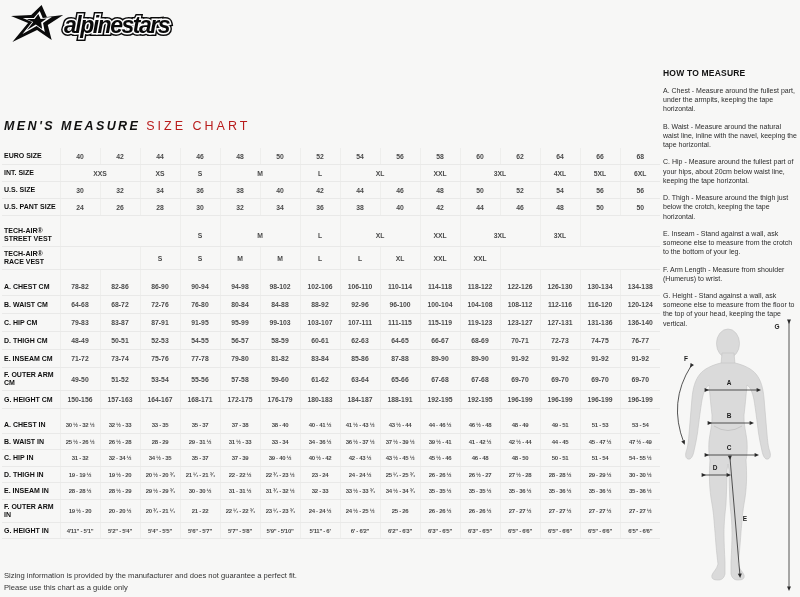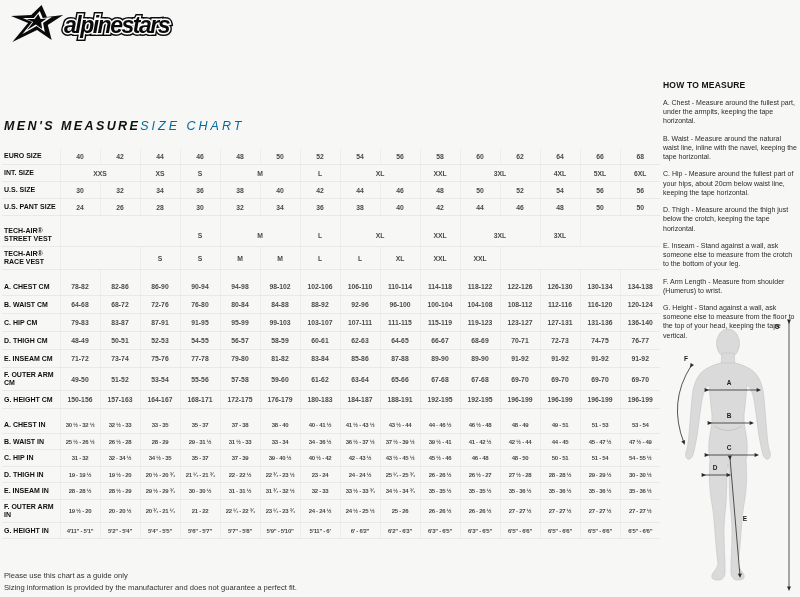--- a/index.html
+++ b/index.html
@@ -6,38 +6,38 @@
   body{
     width:800px;height:597px;position:relative;overflow:hidden;
     background:#f7f7f6;color:#1c1c1c;
     font-family:"Liberation Sans", sans-serif;
   }
   
   .logo{position:absolute;left:8px;top:2px;width:175px;height:44px;}
   
   .title{position:absolute;left:4px;top:116px;white-space:nowrap;}
   .title .main{font-style:italic;font-weight:900;font-size:12.5px;letter-spacing:2.4px;color:#111;}
-  .title .sub{font-style:italic;font-weight:400;font-size:12.5px;letter-spacing:3px;color:#0369a1;}
+  .title .sub{font-weight:400;font-size:12.5px;letter-spacing:3px;color:#b91c1c;margin-left:6px;}
   
   table.size-chart{position:absolute;left:2px;top:148px;width:658px;border-collapse:collapse;table-layout:fixed;}
   table.size-chart th{
     text-align:left;font-size:7px;font-weight:bold;color:#0f0f0f;
     padding:3px 0 3px 2px;line-height:1.15;border-bottom:1px solid #e9e9e8;
   }
   table.size-chart td{
     text-align:center;font-size:6.8px;font-weight:bold;color:#4a4a4a;
     padding:3px 0;border-left:1px solid #eeeeec;border-bottom:1px solid #e9e9e8;
     white-space:nowrap;overflow:hidden;
   }
   tr.row-sizes th, tr.row-sizes td{height:10px;}
   tr.row-cm th, tr.row-cm td{height:11px;}
   tr.row-in td{font-size:6px;letter-spacing:-0.3px;height:9.5px;}
   tr.gap th, tr.gap td{padding-top:11px;}
   
-  .htm{position:absolute;left:663px;top:80px;width:134px;}
+  .htm{position:absolute;left:663px;top:68px;width:134px;}
   .htm h3{margin:0 0 8px 0;font-size:8.5px;font-weight:bold;letter-spacing:.2px;color:#111;}
   .htm p{margin:0 0 8px 0;font-size:7px;line-height:1.32;color:#2c2c2c;}
   
   .figure{position:absolute;left:658px;top:312px;}
   
   .footer{position:absolute;left:4px;top:570px;font-size:7.6px;line-height:1.55;color:#333;}
 </style>
 </head>
 <body>
 
@@ -469,15 +469,15 @@
     <text x="71" y="106">B</text>
     <text x="71" y="138">C</text>
     <text x="57" y="158">D</text>
     <text x="87" y="209">E</text>
     <text x="28" y="49">F</text>
     <text x="119" y="17">G</text>
   </g>
 </svg>
 
 <div class="footer">
+  <div>Sizing information is provided by the manufacturer and does not guarantee a perfect fit.</div>
   <div>Please use this chart as a guide only</div>
-  <div>Sizing information is provided by the manufacturer and does not guarantee a perfect fit.</div>
 </div>
 
 </body></html>

